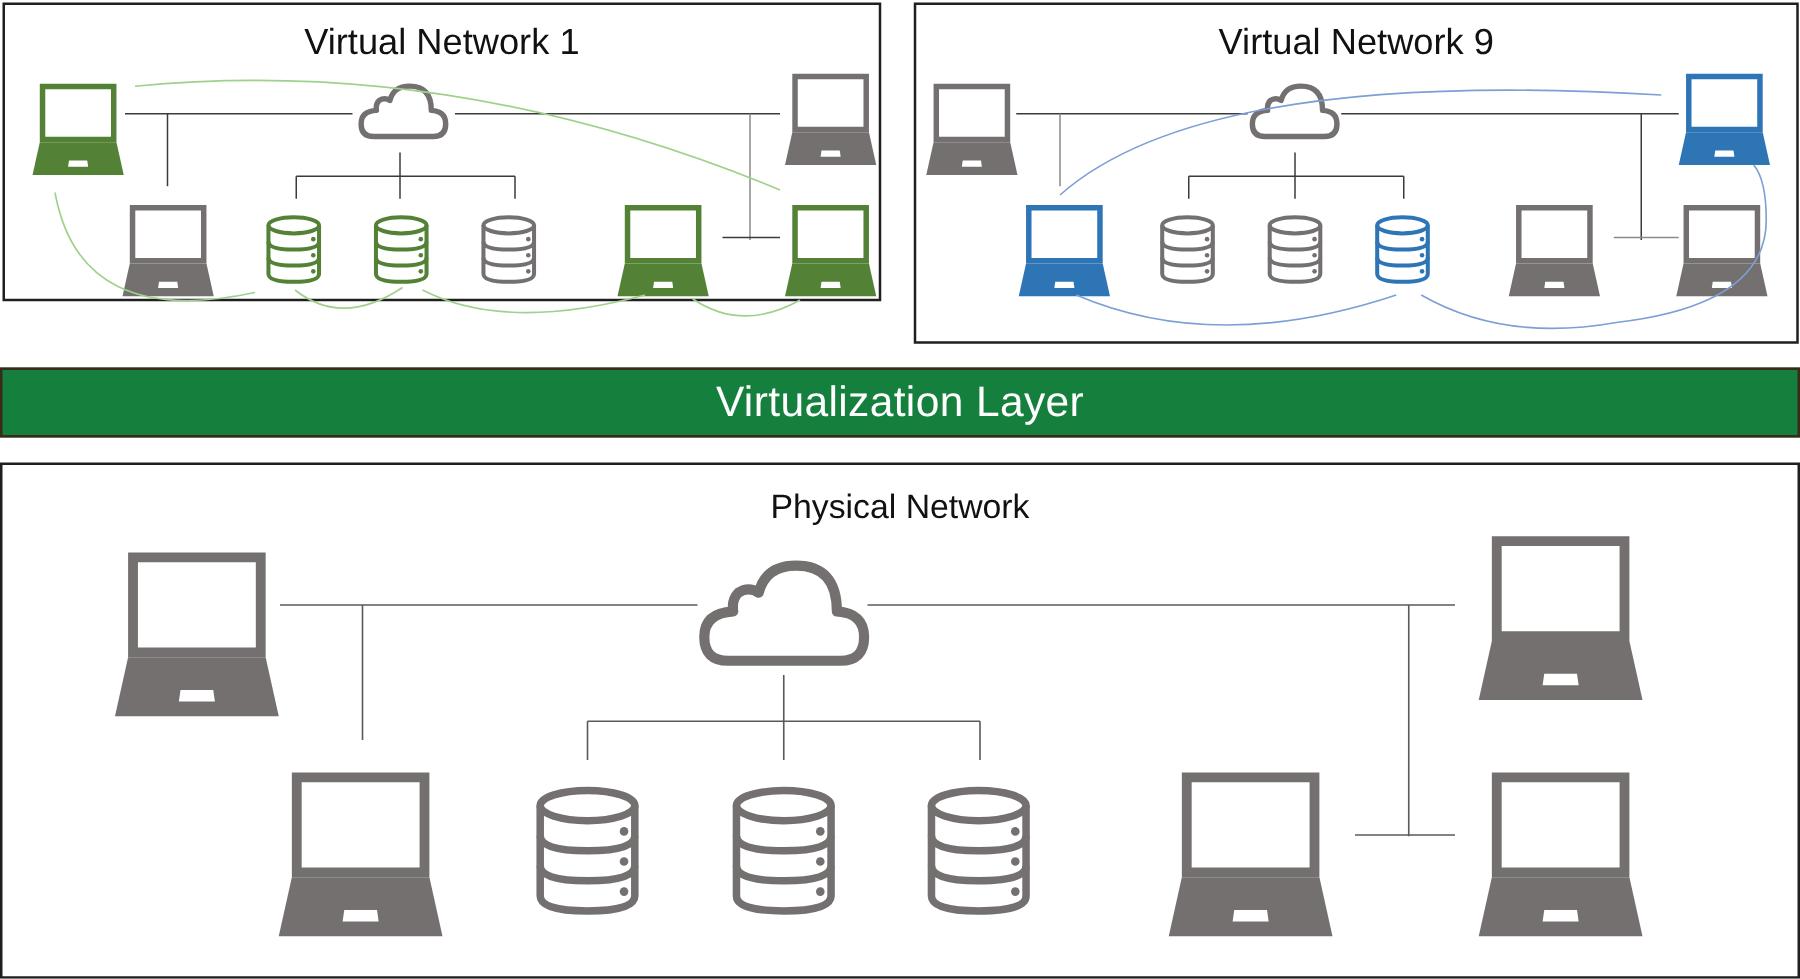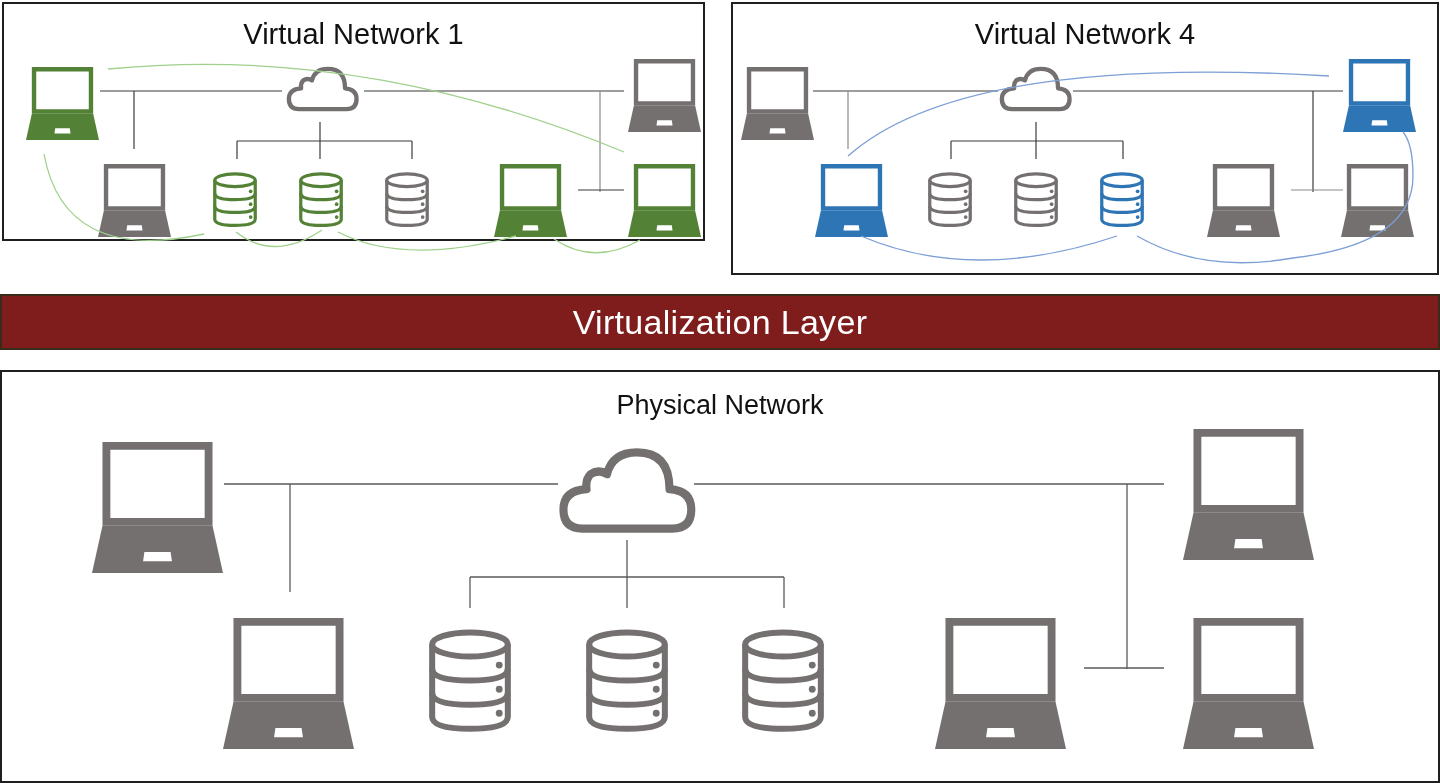--- a/index.html
+++ b/index.html
@@ -89,21 +89,21 @@
       </g>
       <path d="M104 65 Q360 40 620 148" fill="none" stroke="#9fd18b" stroke-width="1.3"></path>
       <path d="M40 150 Q60 260 200 230" fill="none" stroke="#9fd18b" stroke-width="1.3"></path>
       <path d="M232 228 Q270 258 318 226" fill="none" stroke="#9fd18b" stroke-width="1.3"></path>
       <path d="M334 228 Q400 262 512 232" fill="none" stroke="#9fd18b" stroke-width="1.3"></path>
       <path d="M550 235 Q590 262 636 236" fill="none" stroke="#9fd18b" stroke-width="1.3"></path>
     </svg>
 </div>
 
 <div class="panel" id="vn2">
-  <div class="title">Virtual Network 4</div>
+  <div class="title">Virtual Network 9</div>
   <svg class="layer" id="vn2-svg" width="708" height="273">
       <line x1="80" y1="87" x2="265" y2="87" stroke="#3b3b3b" stroke-width="1.2"></line>
       <line x1="115" y1="87" x2="115" y2="145" stroke="#8a8a8a" stroke-width="1.2"></line>
       <line x1="340" y1="87" x2="610" y2="87" stroke="#3b3b3b" stroke-width="1.2"></line>
       <line x1="580" y1="87" x2="580" y2="188" stroke="#3b3b3b" stroke-width="1.2"></line>
       <line x1="558" y1="186" x2="610" y2="186" stroke="#8a8a8a" stroke-width="1.2"></line>
       <line x1="303" y1="118" x2="303" y2="155" stroke="#3b3b3b" stroke-width="1.2"></line>
       <line x1="218" y1="137" x2="390" y2="137" stroke="#3b3b3b" stroke-width="1.2"></line>
       <line x1="218" y1="137" x2="218" y2="155" stroke="#3b3b3b" stroke-width="1.2"></line>
       <line x1="390" y1="137" x2="390" y2="155" stroke="#3b3b3b" stroke-width="1.2"></line>
@@ -161,21 +161,21 @@
         <path d="M8 0 H92 V64 H8 Z M14 6 V58 H86 V6 Z" fill="#747070" fill-rule="evenodd"></path>
         <path d="M8 64 H92 L100 100 H0 Z" fill="#747070"></path>
         <path d="M40 84 H60 L61 91 H39 Z" fill="#ffffff"></path>
       </g>
       <path d="M115 152 Q230 50 596 72" fill="none" stroke="#7c9fd6" stroke-width="1.3"></path>
       <path d="M128 232 Q240 280 384 232" fill="none" stroke="#7c9fd6" stroke-width="1.3"></path>
       <path d="M404 232 Q470 270 560 254 Q680 240 680 172 Q680 140 670 128" fill="none" stroke="#7c9fd6" stroke-width="1.3"></path>
     </svg>
 </div>
 
-<div id="vlayer" style="background: #7f1d1d;">
+<div id="vlayer" style="background: #15803d;">
   <span>Virtualization Layer</span>
 </div>
 
 <div class="panel" id="phys">
   <div class="title">Physical Network</div>
   <svg class="layer" id="phys-svg" width="1440" height="413">
       <line x1="222" y1="112" x2="556" y2="112" stroke="#5a5a5a" stroke-width="1.3"></line>
       <line x1="288" y1="112" x2="288" y2="220" stroke="#5a5a5a" stroke-width="1.3"></line>
       <line x1="692" y1="112" x2="1162" y2="112" stroke="#5a5a5a" stroke-width="1.3"></line>
       <line x1="1125" y1="112" x2="1125" y2="297" stroke="#5a5a5a" stroke-width="1.3"></line>

